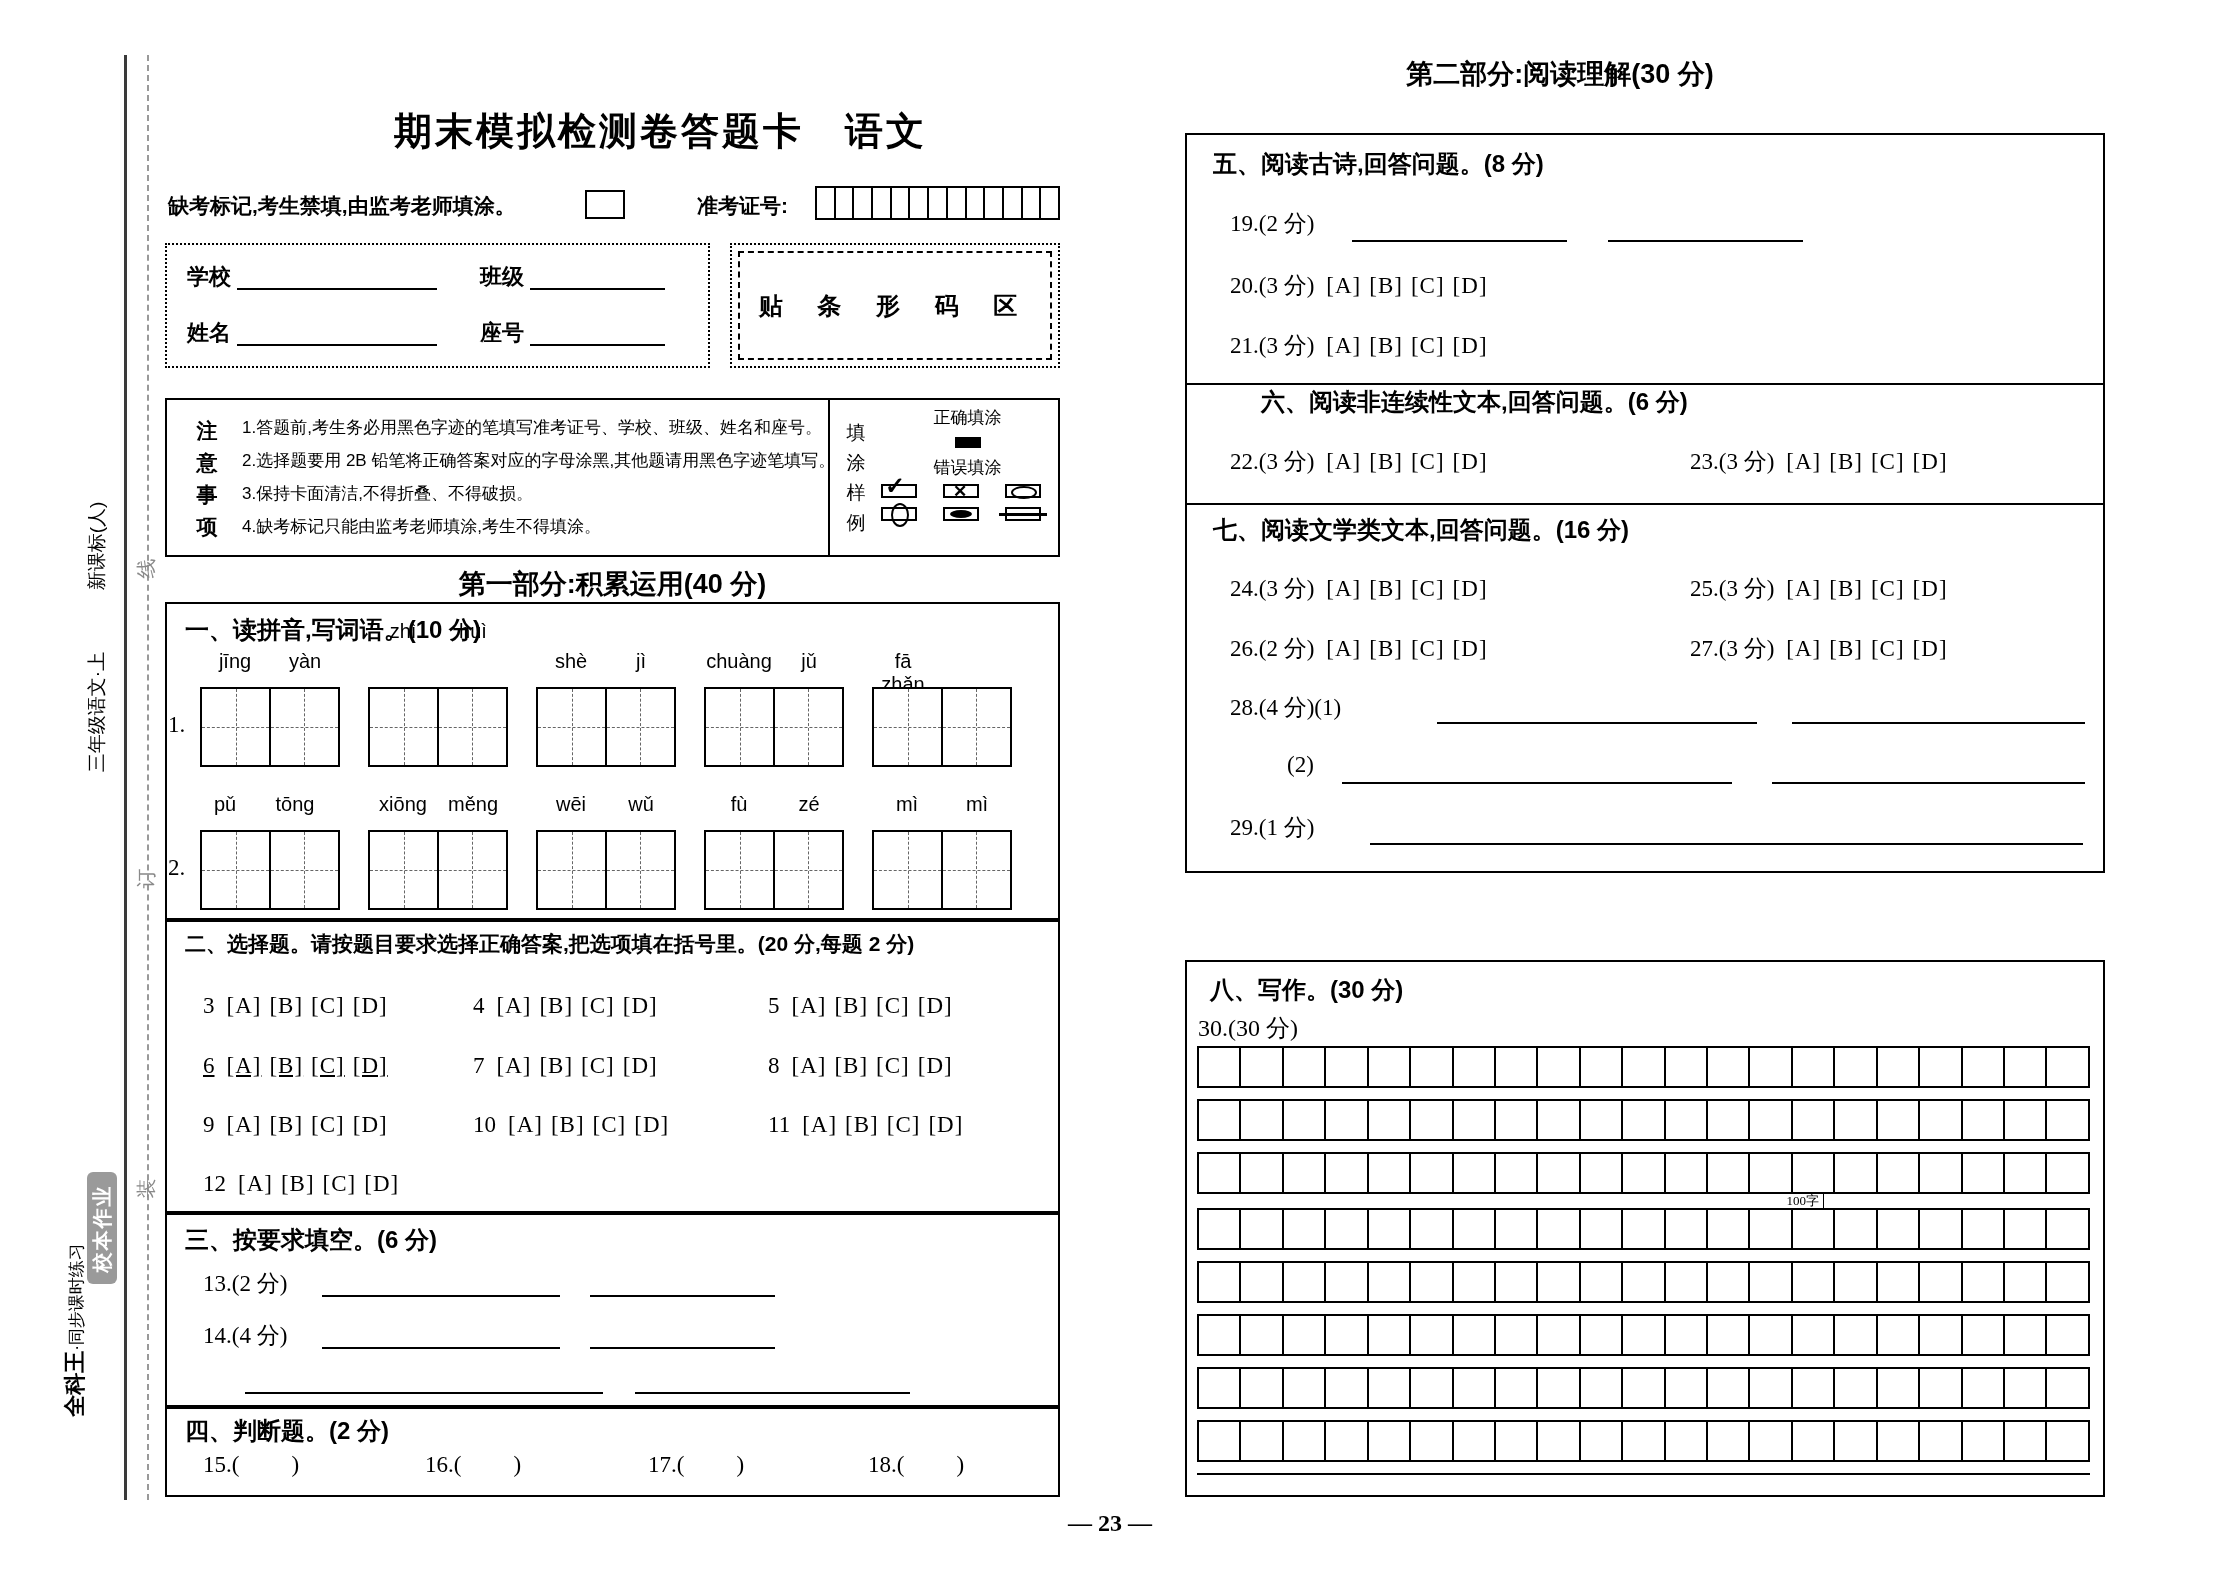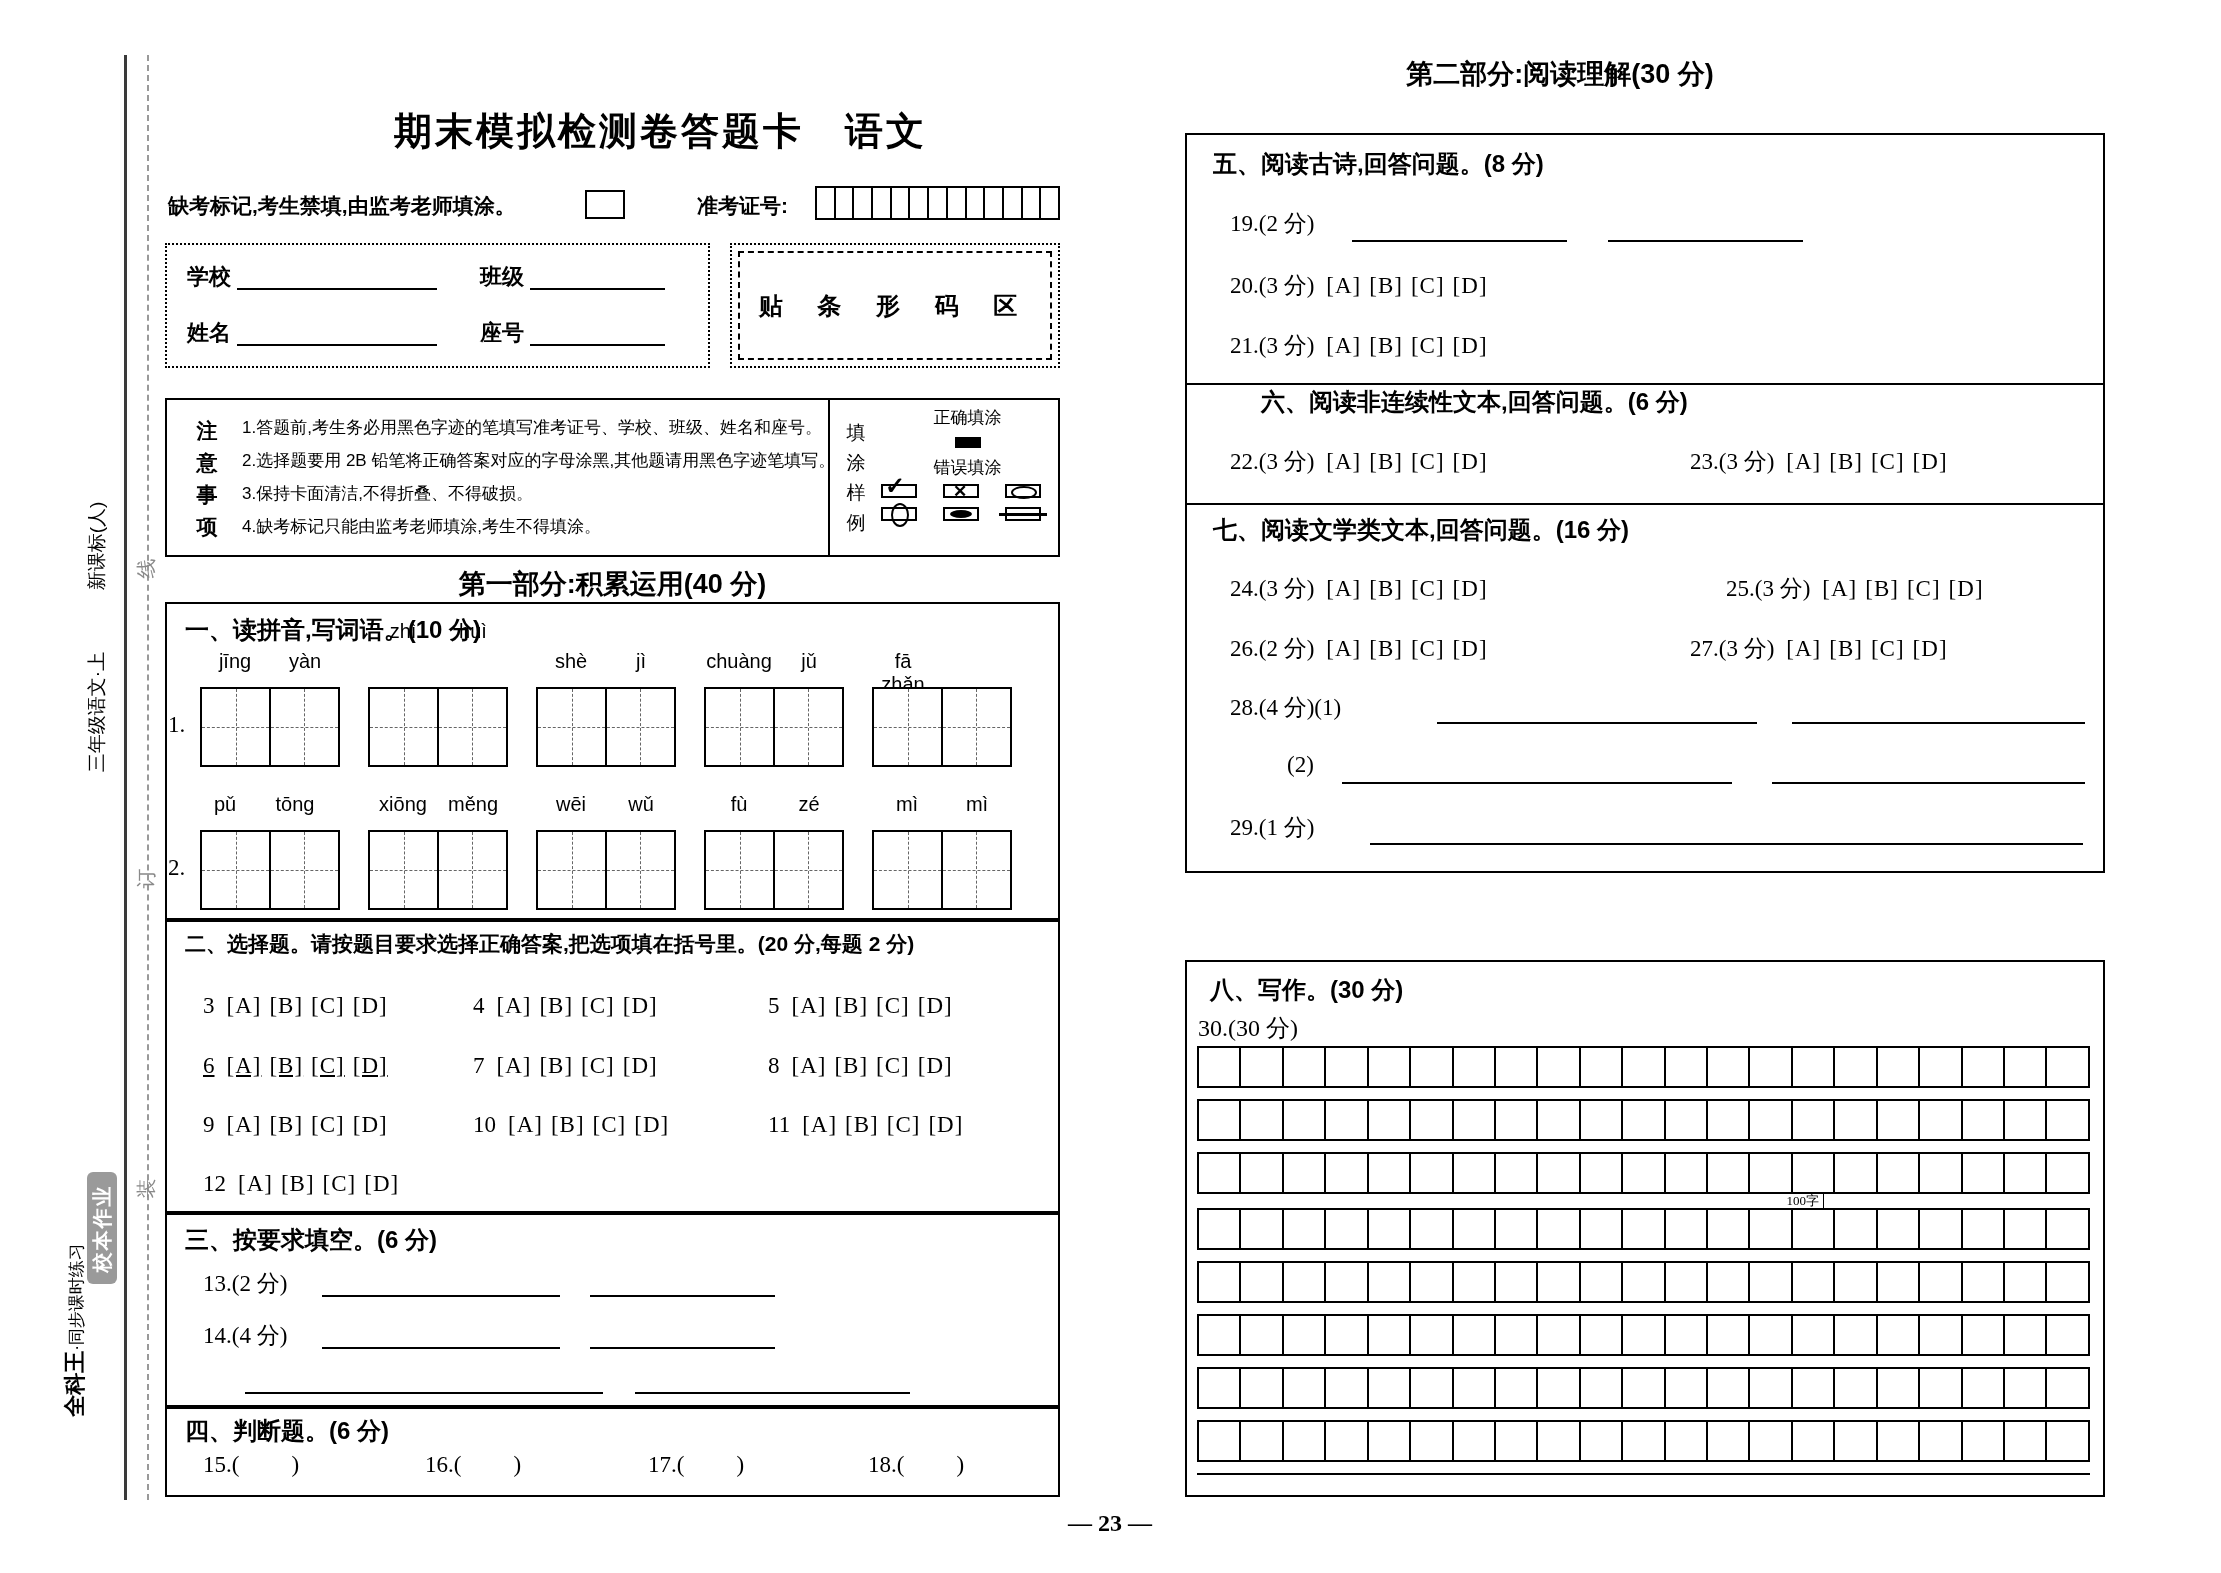--- a/index.html
+++ b/index.html
@@ -140,21 +140,21 @@
   <div class="abs" style="left:203px;top:1268px;font-size:23px;">13.(2 分)</div>
   <div class="blank" style="left:322px;top:1295px;width:238px;"></div>
   <div class="blank" style="left:590px;top:1295px;width:185px;"></div>
   <div class="abs" style="left:203px;top:1320px;font-size:23px;">14.(4 分)</div>
   <div class="blank" style="left:322px;top:1347px;width:238px;"></div>
   <div class="blank" style="left:590px;top:1347px;width:185px;"></div>
   <div class="blank" style="left:245px;top:1392px;width:358px;"></div>
   <div class="blank" style="left:635px;top:1392px;width:275px;"></div>
 
   <div class="box" style="left:165px;top:1407px;width:895px;height:90px;"></div>
-  <div class="abs hei" style="left:185px;top:1415px;font-size:24px;">四、判断题。(6 分)</div>
+  <div class="abs hei" style="left:185px;top:1415px;font-size:24px;">四、判断题。(2 分)</div>
   <div id="judge-row"></div>
 
   <div class="abs hei center" style="left:1100px;top:56px;width:920px;font-size:27px;">第二部分:阅读理解(30 分)</div>
 
   <div class="box" style="left:1185px;top:133px;width:920px;height:740px;"></div>
   <div class="abs" style="left:1185px;top:383px;width:920px;border-top:2px solid #000;"></div>
   <div class="abs" style="left:1185px;top:503px;width:920px;border-top:2px solid #000;"></div>
 
   <div class="abs hei" style="left:1213px;top:148px;font-size:24px;">五、阅读古诗,回答问题。(8 分)</div>
   <div class="abs" style="left:1230px;top:208px;font-size:23px;">19.(2 分)</div>
@@ -517,16 +517,16 @@
     <div class="choice-q" style="left:203px;top:1171px;"><span class="qnum">12</span><span class="opt">[A]</span><span class="opt">[B]</span><span class="opt">[C]</span><span class="opt">[D]</span></div>
     <div class="judge" style="left:203px;top:1452px;"><span>15.</span>(<span class="sp"></span>)</div>
     <div class="judge" style="left:425px;top:1452px;"><span>16.</span>(<span class="sp"></span>)</div>
     <div class="judge" style="left:648px;top:1452px;"><span>17.</span>(<span class="sp"></span>)</div>
     <div class="judge" style="left:868px;top:1452px;"><span>18.</span>(<span class="sp"></span>)</div>
     <div class="choice-q" style="left:1230px;top:270px;"><span class="qnum">20.(3 分)</span><span class="opt">[A]</span><span class="opt">[B]</span><span class="opt">[C]</span><span class="opt">[D]</span></div>
     <div class="choice-q" style="left:1230px;top:330px;"><span class="qnum">21.(3 分)</span><span class="opt">[A]</span><span class="opt">[B]</span><span class="opt">[C]</span><span class="opt">[D]</span></div>
     <div class="choice-q" style="left:1230px;top:446px;"><span class="qnum">22.(3 分)</span><span class="opt">[A]</span><span class="opt">[B]</span><span class="opt">[C]</span><span class="opt">[D]</span></div>
     <div class="choice-q" style="left:1690px;top:446px;"><span class="qnum">23.(3 分)</span><span class="opt">[A]</span><span class="opt">[B]</span><span class="opt">[C]</span><span class="opt">[D]</span></div>
     <div class="choice-q" style="left:1230px;top:573px;"><span class="qnum">24.(3 分)</span><span class="opt">[A]</span><span class="opt">[B]</span><span class="opt">[C]</span><span class="opt">[D]</span></div>
-    <div class="choice-q" style="left:1690px;top:573px;margin-left:36px;"><span class="qnum">25.(3 分)</span><span class="opt">[A]</span><span class="opt">[B]</span><span class="opt">[C]</span><span class="opt">[D]</span></div>
+    <div class="choice-q" style="left:1690px;top:573px;"><span class="qnum">25.(3 分)</span><span class="opt">[A]</span><span class="opt">[B]</span><span class="opt">[C]</span><span class="opt">[D]</span></div>
     <div class="choice-q" style="left:1230px;top:633px;"><span class="qnum">26.(2 分)</span><span class="opt">[A]</span><span class="opt">[B]</span><span class="opt">[C]</span><span class="opt">[D]</span></div>
     <div class="choice-q" style="left:1690px;top:633px;"><span class="qnum">27.(3 分)</span><span class="opt">[A]</span><span class="opt">[B]</span><span class="opt">[C]</span><span class="opt">[D]</span></div>
   </div>
 
 </body></html>

